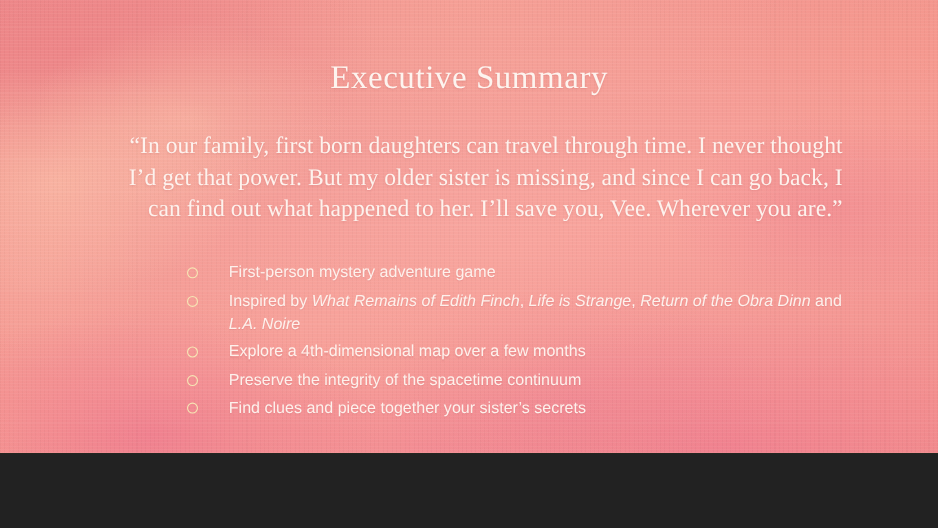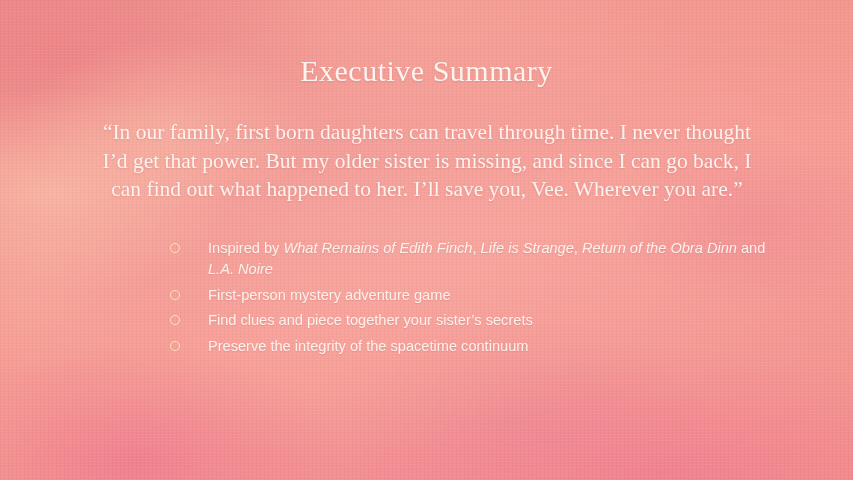--- a/index.html
+++ b/index.html
@@ -3,21 +3,21 @@
 <meta charset="utf-8">
 <style>
   html, body {
     margin: 0;
     padding: 0;
     background: #222;
   }
   #slide {
     position: relative;
     width: 853px;
-    height: 480px;
+    height: 412px;
     overflow: hidden;
     background-color: #4d7c0f;
     font-family: "Liberation Sans", sans-serif;
   }
 
   
   .bg-layer {
     position: absolute;
     inset: 0;
     pointer-events: none;
@@ -80,21 +80,21 @@
     letter-spacing: 0.5px;
     color: #fdf4ef;
     text-shadow: 0 1px 2px rgba(190,92,98,0.28);
   }
 
   #quote-block {
     position: absolute;
     top: 118px;
     left: 88px;
     width: 678px;
-    text-align: center;
+    text-align: right;
     font-family: "Liberation Serif", "DejaVu Serif", serif;
     font-size: 21.5px;
     line-height: 28.5px;
     color: #fdf2ed;
     text-shadow: 0 1px 2px rgba(190,92,98,0.26);
   }
 
   #bullet-list {
     position: absolute;
     top: 238px;
@@ -144,30 +144,34 @@
 
   <div id="content">
 
     <div id="slide-title">Executive Summary</div>
 
     <div id="quote-block">“In our family, first born daughters can travel through time. I never thought I’d get that power. But my older sister is missing, and since I can go back, I can find out what happened to her. I’ll save you, Vee. Wherever you are.”</div>
 
     <ul id="bullet-list">
         <li class="bullet-row">
           <span class="bullet-marker"></span>
+          <span class="bullet-text">First-person mystery adventure game</span>
+        </li>
+        <li class="bullet-row">
+          <span class="bullet-marker"></span>
           <span class="bullet-text">Inspired by <em>What Remains of Edith Finch</em>, <em>Life is Strange</em>, <em>Return of the Obra Dinn</em> and <em>L.A. Noire</em></span>
         </li>
         <li class="bullet-row">
           <span class="bullet-marker"></span>
-          <span class="bullet-text">First-person mystery adventure game</span>
+          <span class="bullet-text">Explore a 4th-dimensional map over a few months</span>
+        </li>
+        <li class="bullet-row">
+          <span class="bullet-marker"></span>
+          <span class="bullet-text">Preserve the integrity of the spacetime continuum</span>
         </li>
         <li class="bullet-row">
           <span class="bullet-marker"></span>
           <span class="bullet-text">Find clues and piece together your sister’s secrets</span>
-        </li>
-        <li class="bullet-row">
-          <span class="bullet-marker"></span>
-          <span class="bullet-text">Preserve the integrity of the spacetime continuum</span>
         </li>
       </ul>
 
   </div>
 </div>
 
 </body></html>

